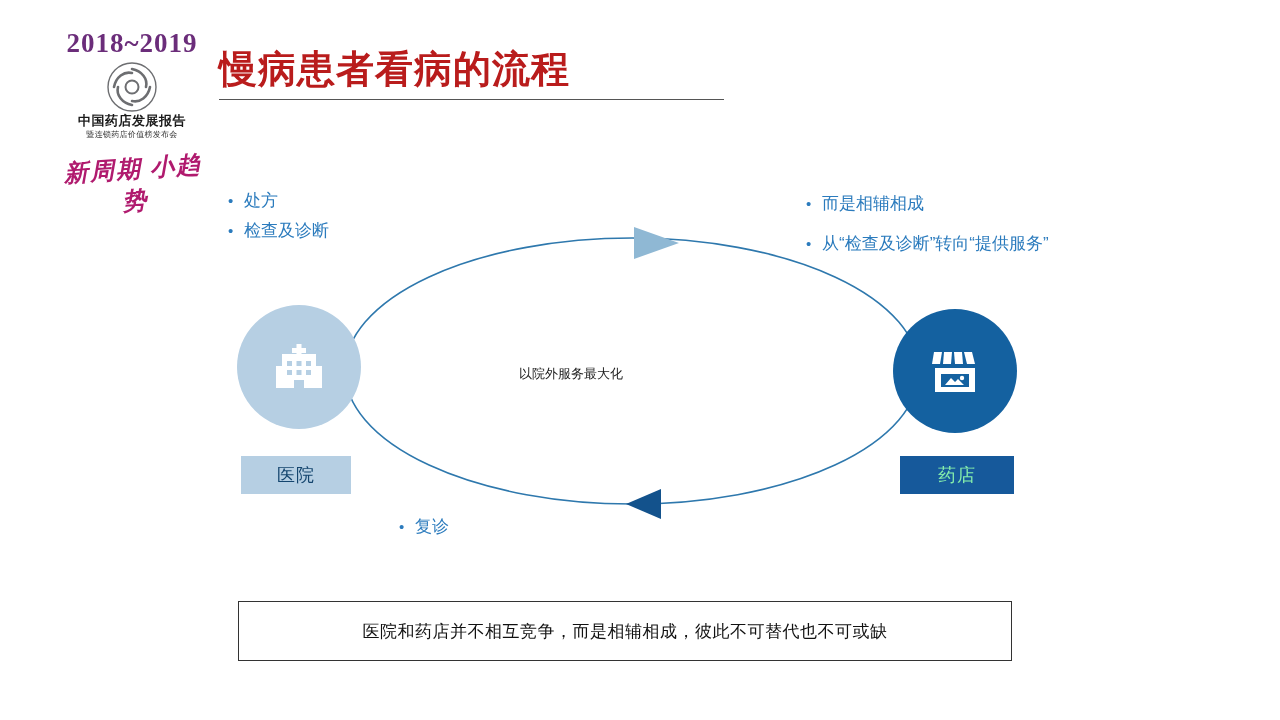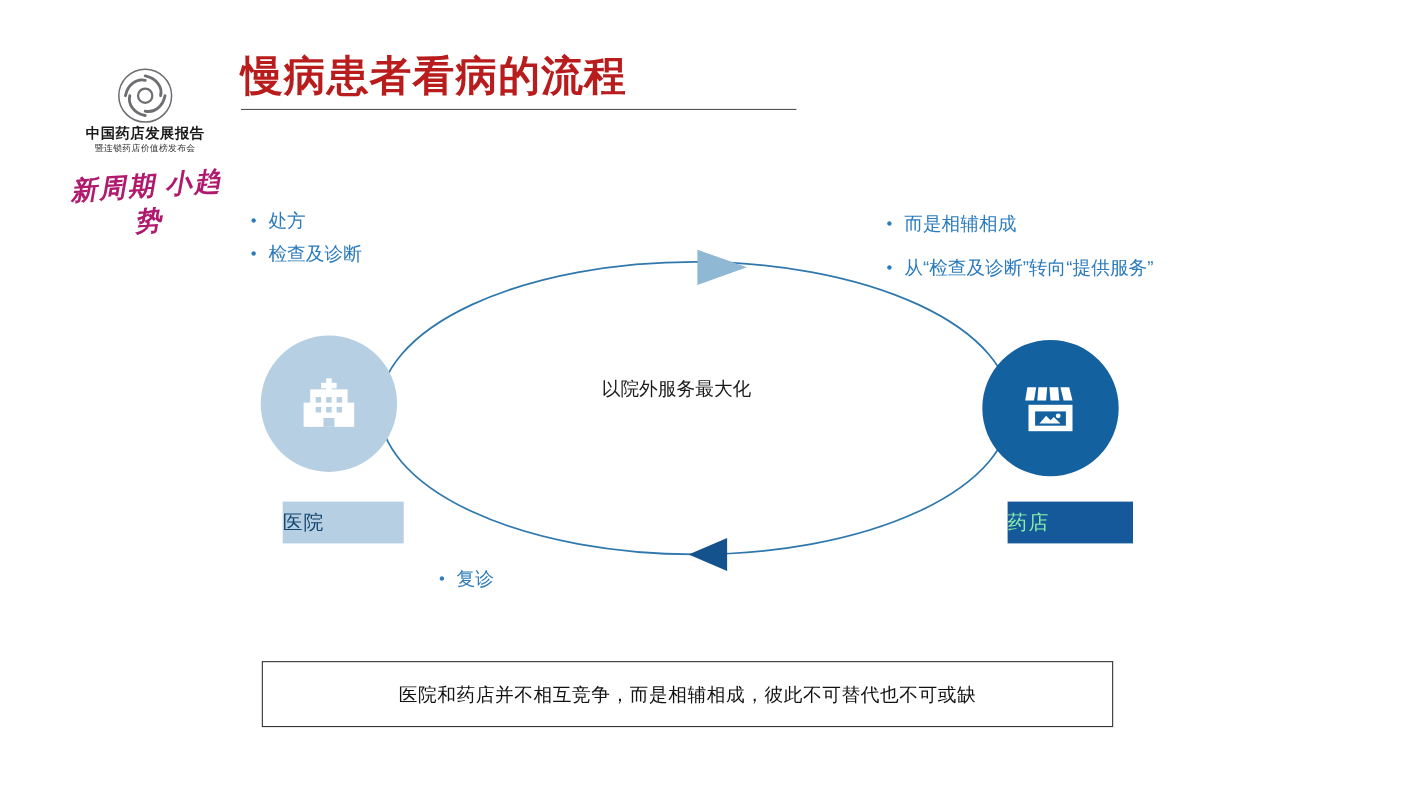--- a/index.html
+++ b/index.html
@@ -124,24 +124,23 @@
     left: 893px;
     top: 309px;
     width: 124px;
     height: 124px;
     background: #1461a0;
   }
   .node-label {
     position: absolute;
     height: 38px;
     line-height: 38px;
-    text-align: left;
+    text-align: center;
     font-size: 18px;
     letter-spacing: 1px;
-    margin-left: 16px;
   }
   #hospital-label {
     left: 241px;
     top: 456px;
     width: 110px;
     background: #b6cfe3;
     color: #14456e;
   }
   #pharmacy-label {
     left: 900px;
@@ -171,26 +170,25 @@
   }
   #bullets-left  { left: 228px; top: 186px; }
   #bullets-right { left: 806px; top: 184px; }
   #bullets-right .bullet-row { line-height: 40px; }
   #bullets-bottom { left: 399px; top: 512px; }
 
   
   #center-text {
     position: absolute;
     left: 519px;
-    top: 336px;
+    top: 356px;
     width: 260px;
-    font-size: 17px;
+    font-size: 13px;
     color: #1a1a1a;
     line-height: 35px;
-    margin-left: 28px;
   }
 
   
   #bottom-note {
     position: absolute;
     left: 238px;
     top: 601px;
     width: 772px;
     height: 58px;
     border: 1px solid #333;
@@ -200,20 +198,21 @@
     font-size: 17px;
     color: #111;
     letter-spacing: 0.5px;
     text-align: right;
   }
 </style>
 </head>
 <body>
 
 <div id="logo-block">
+  <div id="logo-year">2018~2019</div>
   <div id="logo-emblem">
     <svg width="52" height="52" viewBox="0 0 52 52" aria-hidden="true">
       <circle cx="26" cy="26" r="24" fill="none" stroke="#6d6e71" stroke-width="1.4"></circle>
       <g fill="none" stroke="#6d6e71" stroke-width="2.6" stroke-linecap="round">
         <path d="M26 8 C36 10 42 18 40 26"></path>
         <path d="M44 26 C42 36 34 42 26 40"></path>
         <path d="M26 44 C16 42 10 34 12 26"></path>
         <path d="M8 26 C10 16 18 10 26 12"></path>
       </g>
       <circle cx="26" cy="26" r="6.5" fill="none" stroke="#6d6e71" stroke-width="2"></circle>

